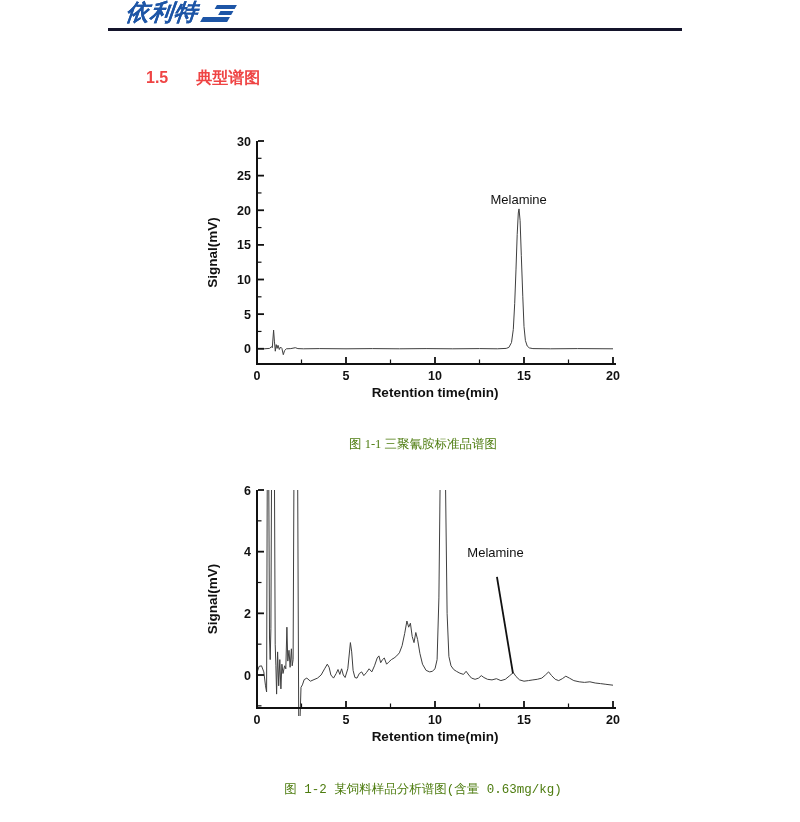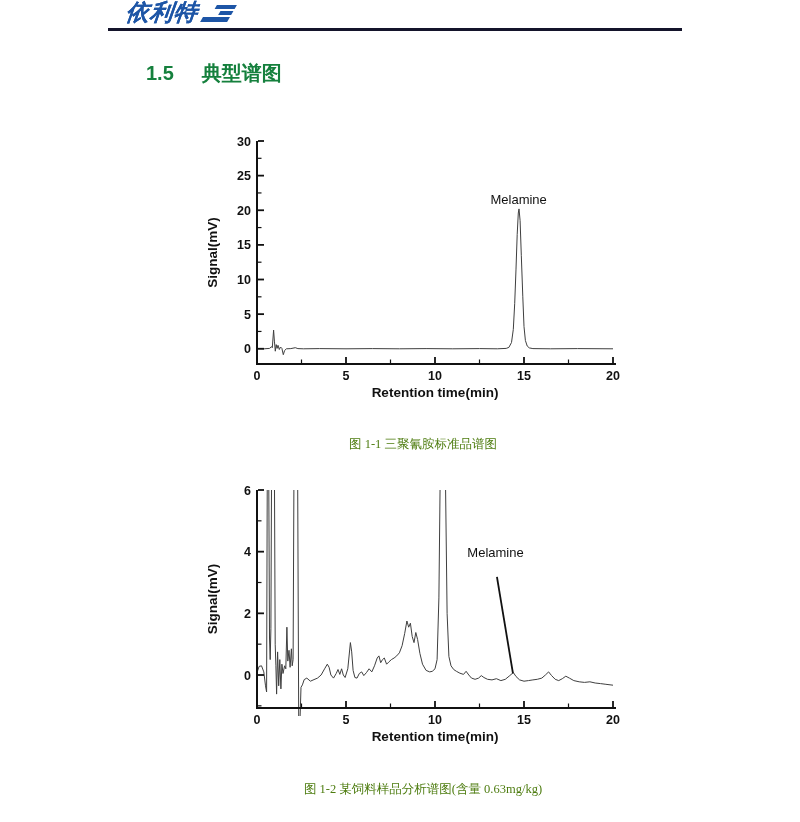--- a/index.html
+++ b/index.html
@@ -13,36 +13,36 @@
         text-shadow:0 0 0 #1d55a6;}
   #logo .logo-mark{display:flex;flex-direction:column;align-items:flex-end;gap:2px;
         transform:skewX(-30deg);margin-bottom:3px;}
   #logo .logo-mark i{display:block;background:#1d55a6;height:4px;}
   #logo .logo-mark i.b1{width:20px;height:4px;}
   #logo .logo-mark i.b2{width:13px;height:4px;}
   #logo .logo-mark i.b3{width:27px;height:5px;}
   #header-rule{position:absolute;left:108px;top:28px;width:574px;height:2.5px;background:#14142b;}
 
   
-  #heading{position:absolute;left:146px;top:60px;color:#15803d;font-weight:bold;
-        font-size:20px;white-space:nowrap;}
+  #heading{position:absolute;left:146px;top:68px;color:#ef4444;font-weight:bold;
+        font-size:16px;white-space:nowrap;}
   #heading .num{margin-right:28px;}
 
   
   .chart-wrap{position:absolute;}
   svg text{font-family:"Liberation Sans",sans-serif;fill:#111111;}
   svg .tick-t{font-size:12.5px;font-weight:bold;}
   svg .ax-t{font-size:13.5px;font-weight:bold;}
   svg .anno-t{font-size:13px;font-weight:normal;}
 
   
   .fig-caption{position:absolute;left:203px;width:440px;text-align:center;
         font-family:"Liberation Serif",serif;font-size:12.5px;color:#4d7c0f;white-space:nowrap;}
   #caption-1{top:436px;}
-  #caption-2{top:781px;}
+  #caption-2{top:781px;font-family:Liberation Mono, monospace;}
 </style>
 </head>
 <body>
 
 <div id="page">
 
   <div id="logo">
     <span class="logo-text">依利特</span>
     <span class="logo-mark">
       <i class="b1"></i>

